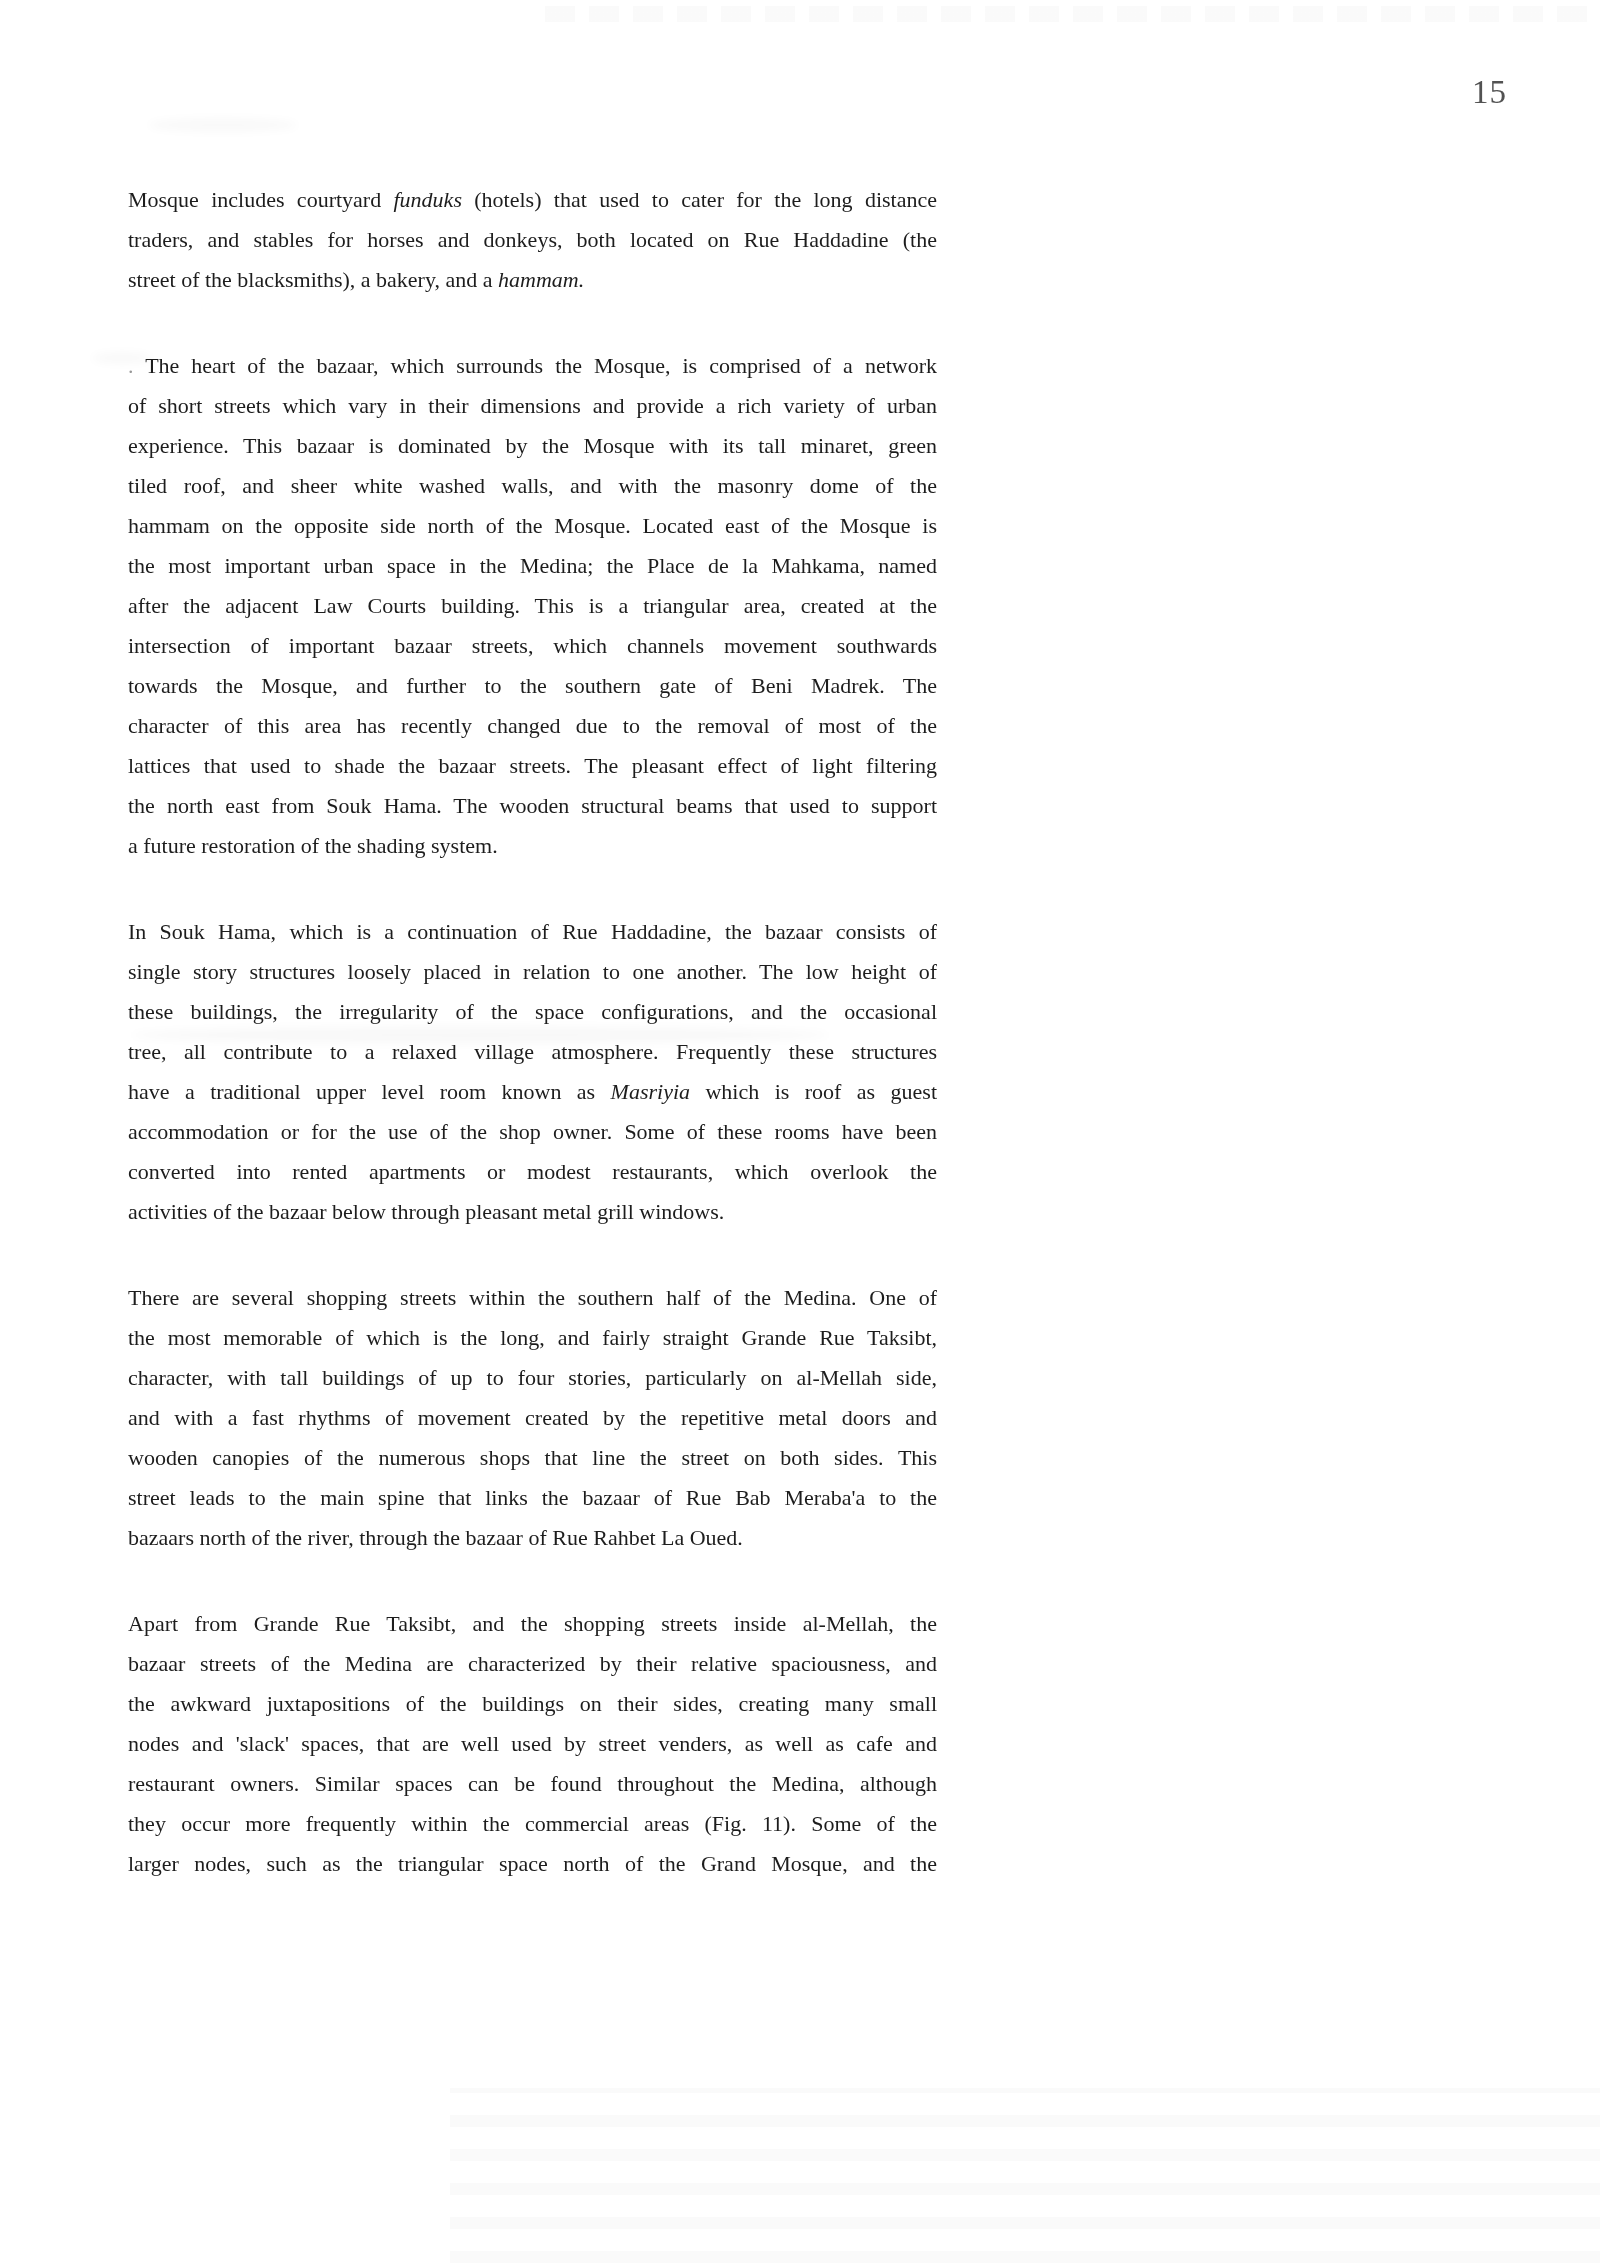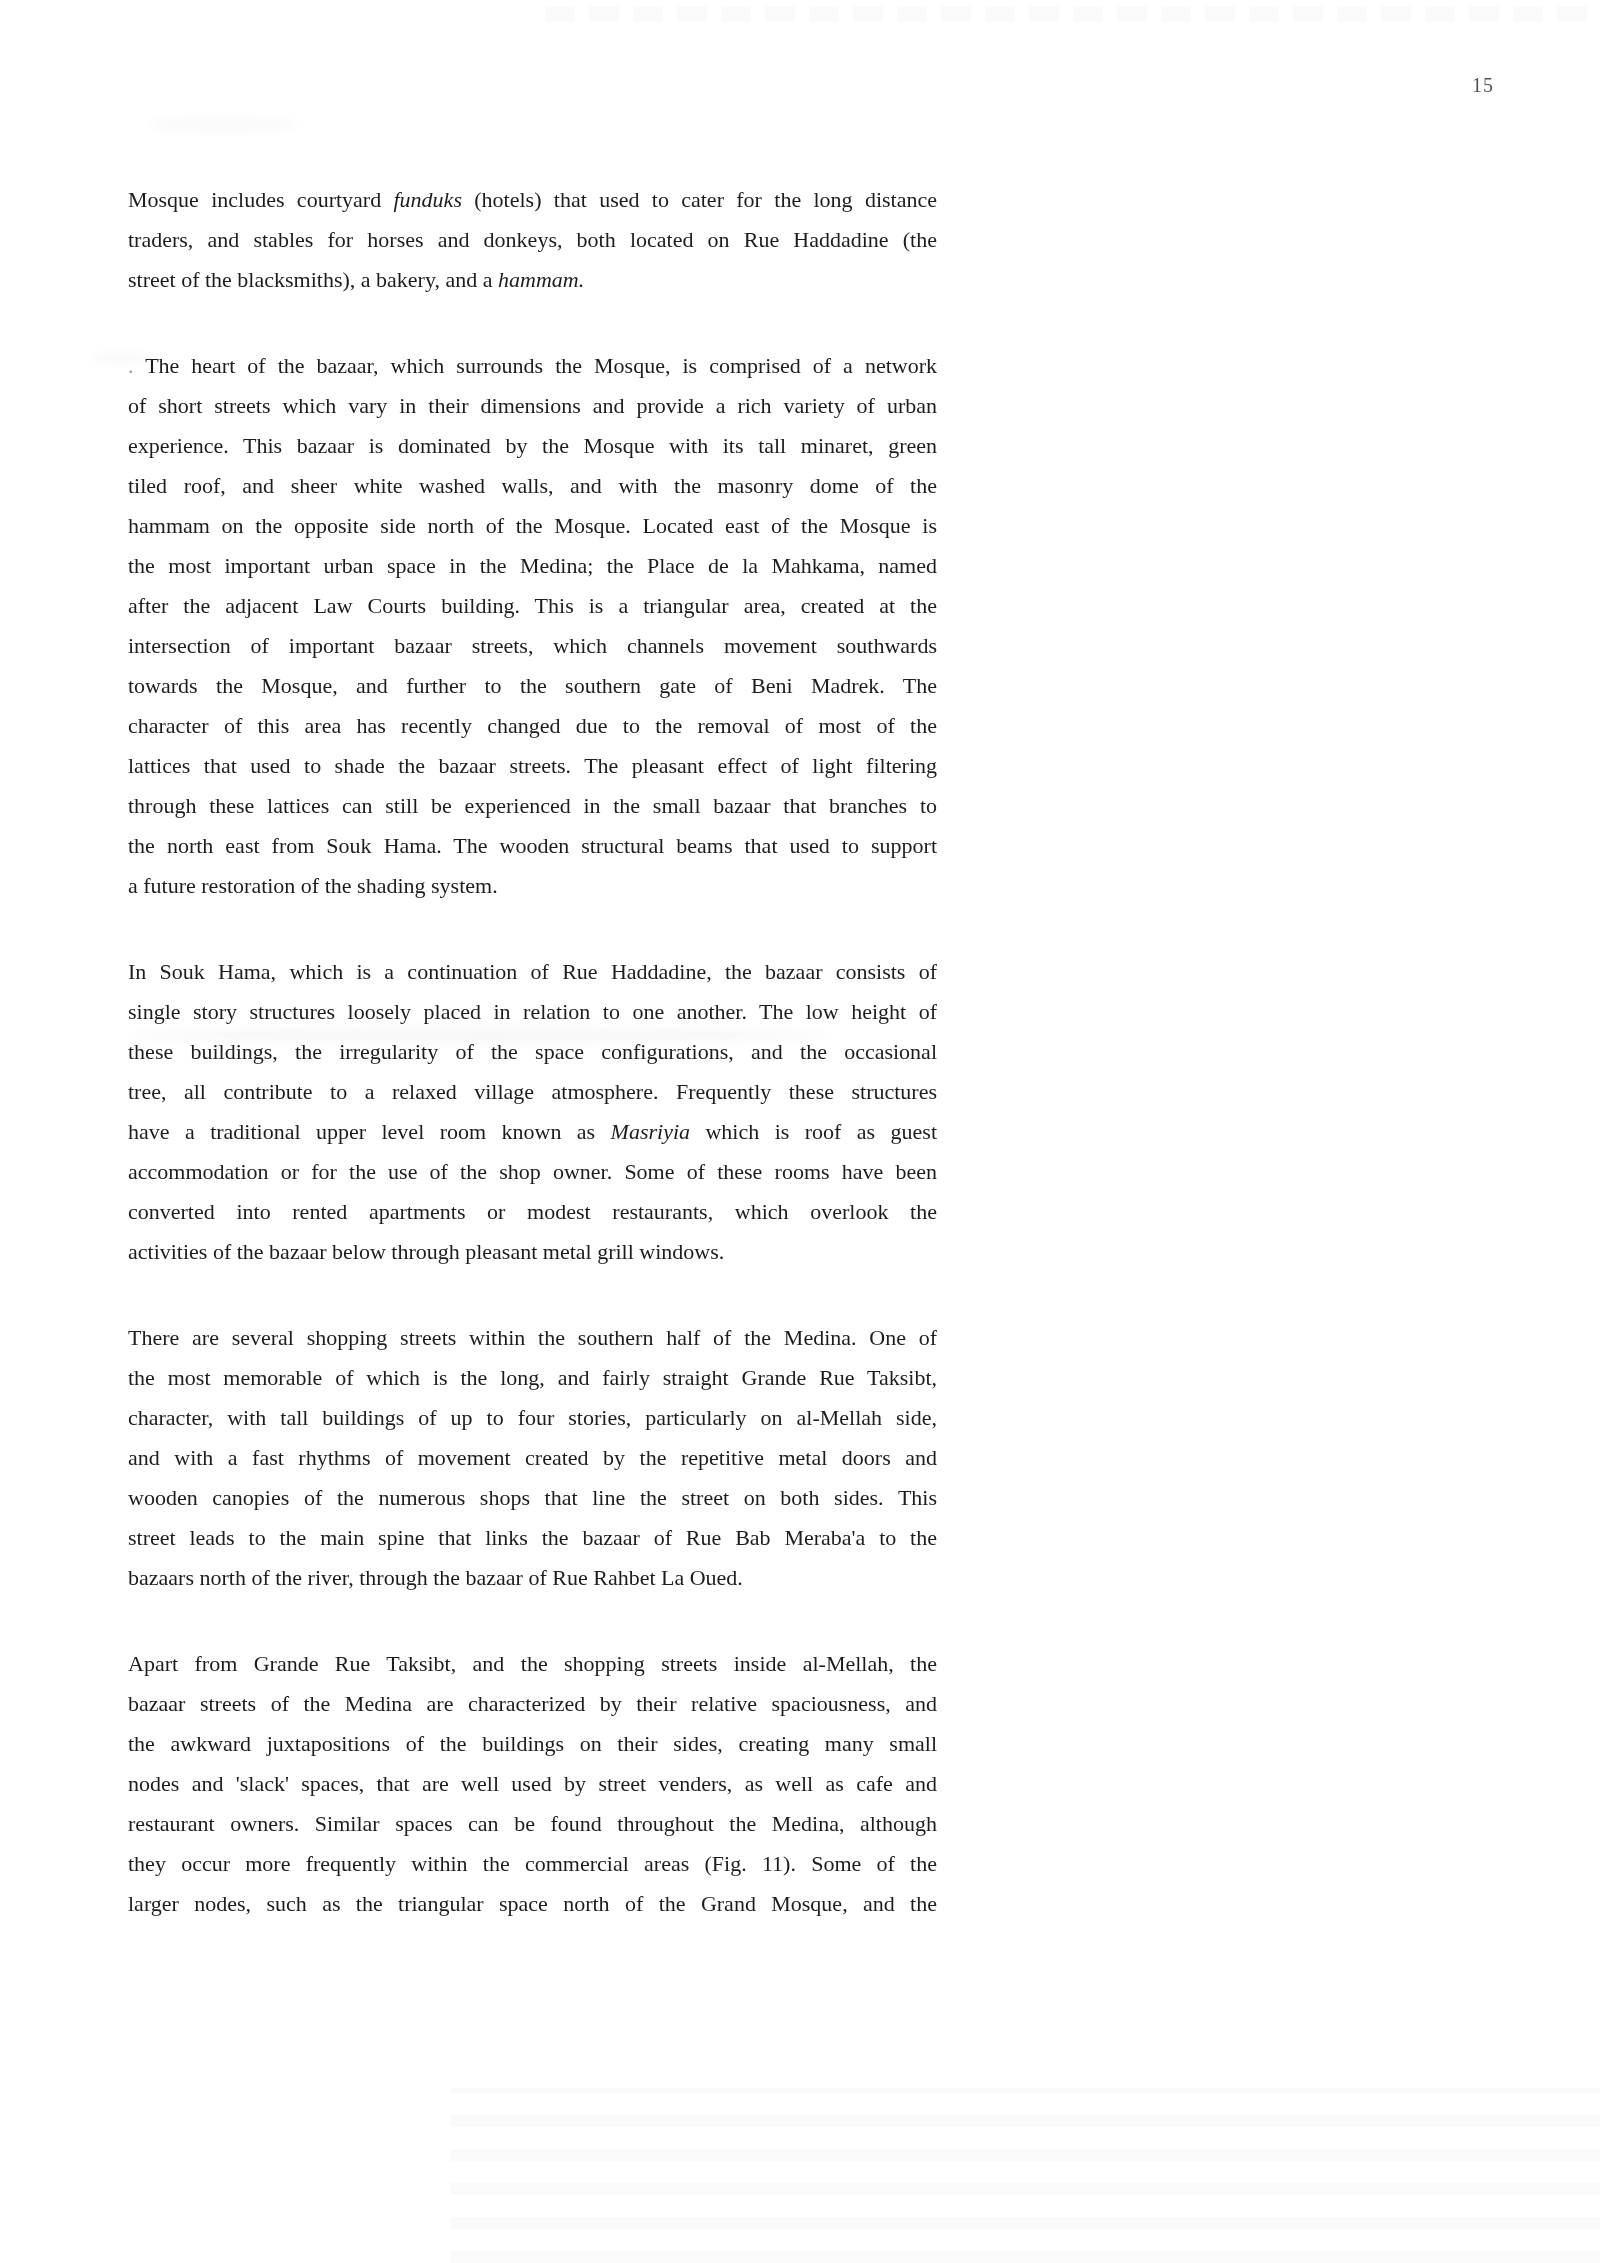--- a/index.html
+++ b/index.html
@@ -16,21 +16,21 @@
     font-family:"Liberation Serif","DejaVu Serif",serif;
     overflow:hidden;
   }
   .page{
     position:absolute;inset:0;
     background:var(--paper);
   }
   .page-number{
     position:absolute;
     top:74px;left:1472px;
-    font-size:20px;
+    font-size:33px;
     letter-spacing:1px;
     color:var(--pagenum);
   }
   .text-block{
     position:absolute;
     left:128px;top:180px;
     width:825px;
     color:var(--ink);
     font-size:22px;
     line-height:40px;
@@ -92,21 +92,20 @@
         <div class="line"><span>of short streets which vary in their dimensions and provide a rich variety of urban</span></div>
         <div class="line"><span>experience. This bazaar is dominated by the Mosque with its tall minaret, green</span></div>
         <div class="line"><span>tiled roof, and sheer white washed walls, and with the masonry dome of the</span></div>
         <div class="line"><span>hammam on the opposite side north of the Mosque. Located east of the Mosque is</span></div>
         <div class="line"><span>the most important urban space in the Medina; the Place de la  Mahkama, named</span></div>
         <div class="line"><span>after the adjacent Law Courts building. This is a triangular area, created at the</span></div>
         <div class="line"><span>intersection of important bazaar streets, which channels movement southwards</span></div>
         <div class="line"><span>towards the Mosque, and further to the southern gate of Beni Madrek. The</span></div>
         <div class="line"><span>character of this area has recently changed due to the removal of most of the</span></div>
         <div class="line"><span>lattices that used to shade the bazaar streets. The pleasant effect of light filtering</span></div>
-        <div class="line"><span>through these lattices can still be experienced in the small bazaar that branches to</span></div>
         <div class="line"><span>the north east from Souk Hama. The wooden structural beams that used to support</span></div>
         <div class="line last"><span>a future restoration of the shading system.</span></div>
       </div>
       <div class="paragraph">
         <div class="line"><span>In Souk Hama, which is a continuation of  Rue Haddadine, the bazaar consists of</span></div>
         <div class="line"><span>single story structures loosely placed in relation to one another. The low height of</span></div>
         <div class="line"><span>these buildings, the irregularity of the space configurations, and the occasional</span></div>
         <div class="line"><span>tree, all contribute to a relaxed village atmosphere. Frequently these structures</span></div>
         <div class="line"><span>have a traditional upper level room known as </span><span class="italic">Masriyia</span><span>  which is roof as guest</span></div>
         <div class="line"><span>accommodation or for the use of the shop owner. Some of these rooms have been</span></div>

